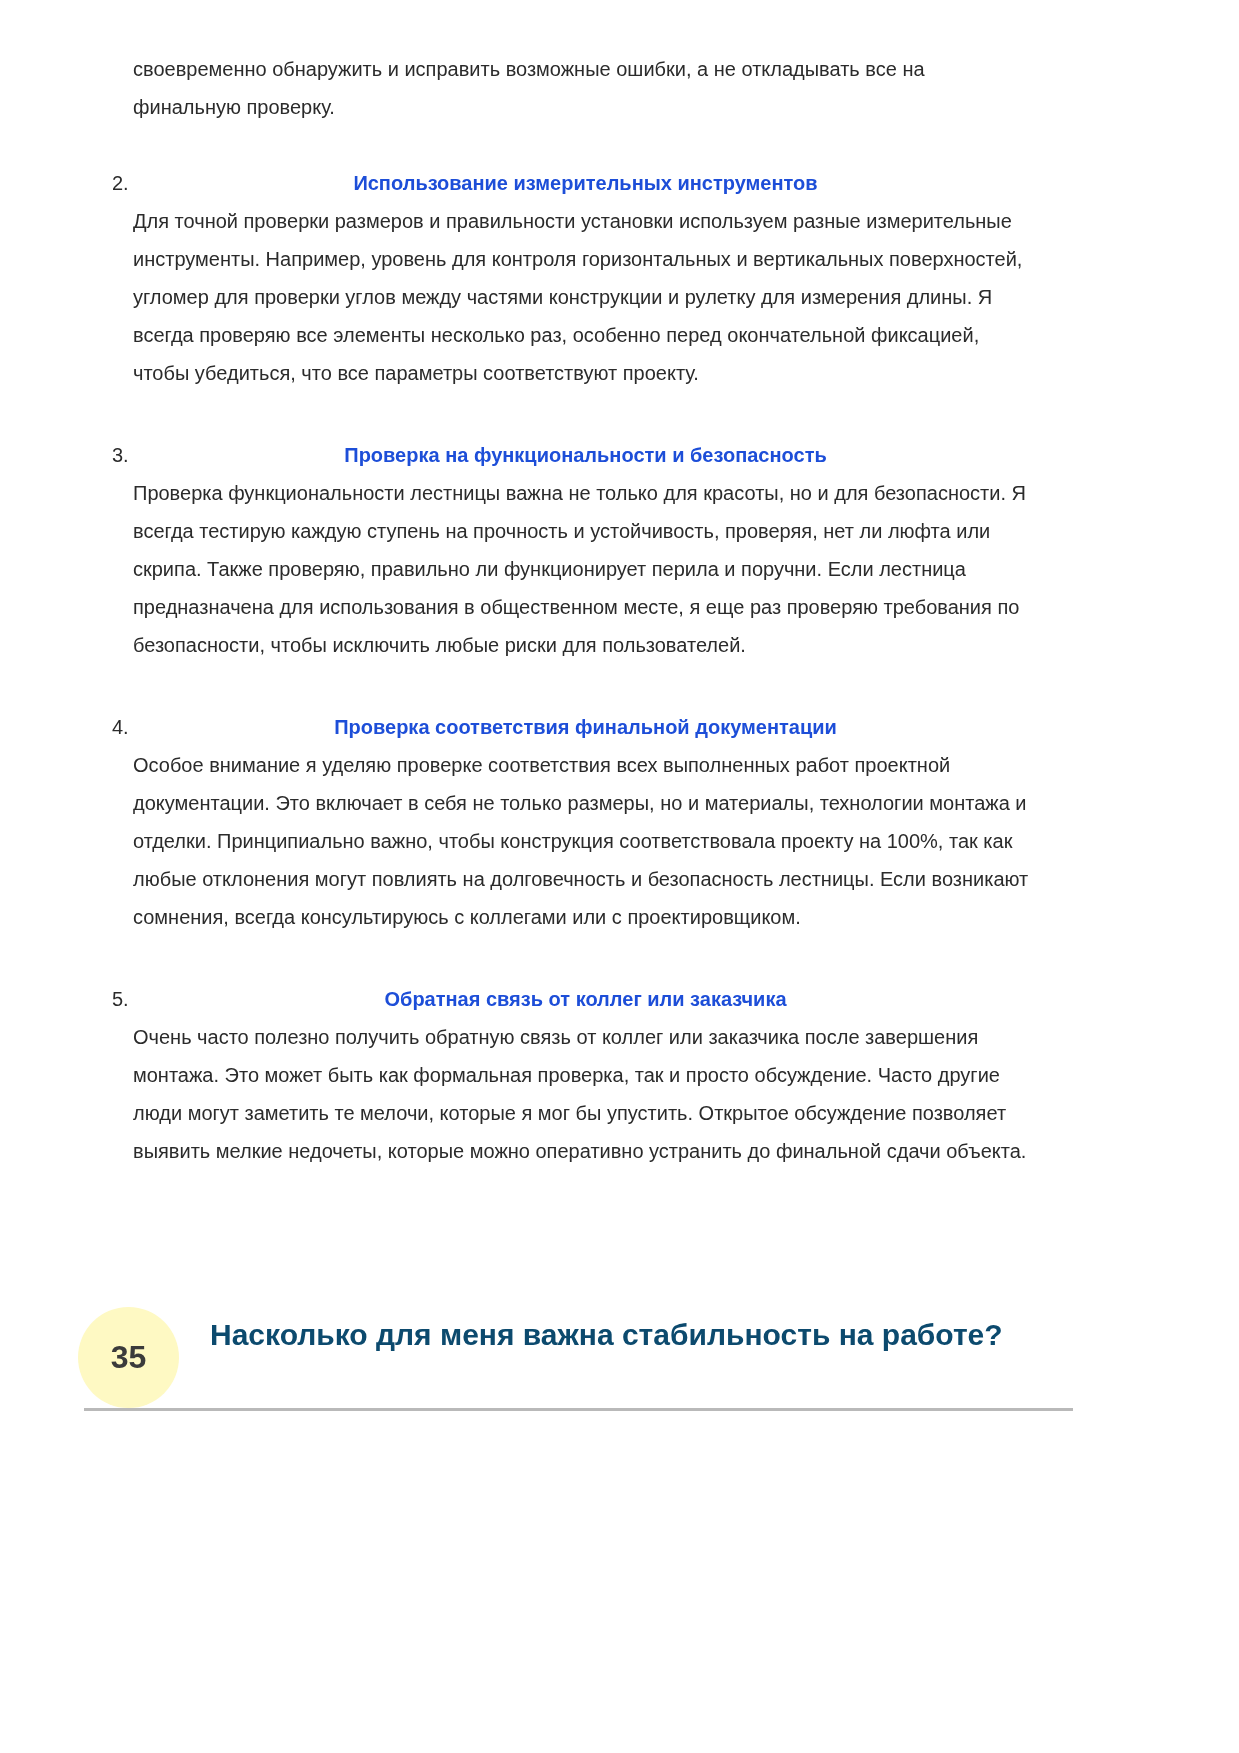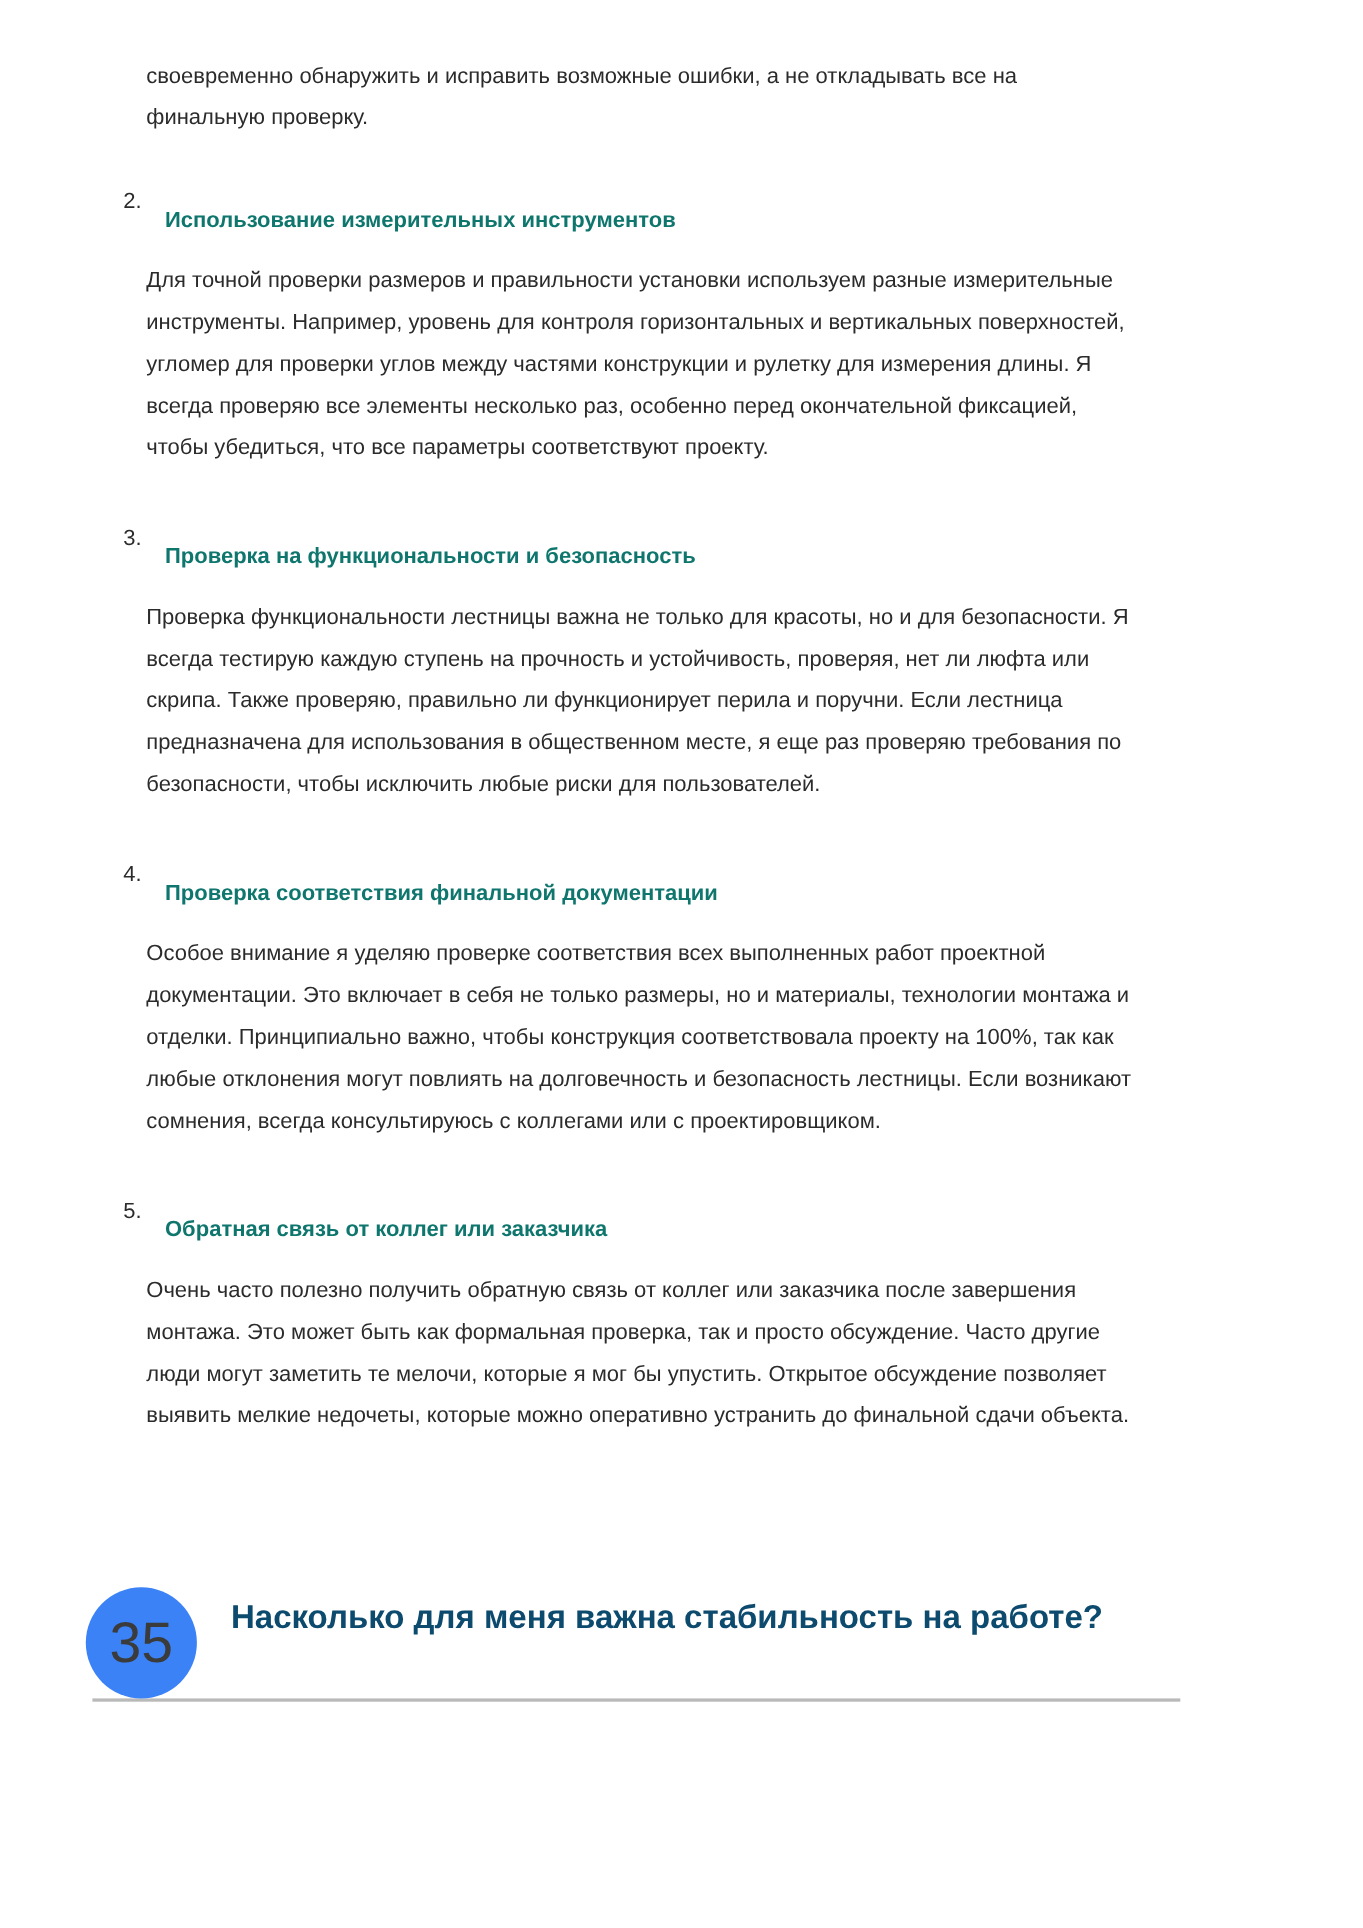--- a/index.html
+++ b/index.html
@@ -23,34 +23,34 @@
 
   .qlist { margin: 0 0 0 112px; padding: 0; list-style: none; }
   .qitem {
     display: flex;
     margin: 0 0 44px 0;
     font-size: 20px;
     line-height: 38px;
   }
   .qnum { width: 21px; flex: none; }
   .qitem-content { width: 905px; }
-  .qtitle { margin: 17px; font-weight: bold; color: #0f766e; }
+  .qtitle { margin: 0; font-weight: bold; color: #1d4ed8; text-align: center; }
   .qtext  { margin: 0; }
 
   .question-row {
     display: flex;
     align-items: flex-start;
     margin: 137px 0 0 78px;
   }
   .badge {
     width: 101px; height: 101px;
     border-radius: 50%;
-    background: #3b82f6;
+    background: #fef9c3;
     display: flex; align-items: center; justify-content: center;
-    font-size: 52px; font-weight: normal; color: #3b3b3b;
+    font-size: 32px; font-weight: bold; color: #3b3b3b;
     flex: none;
   }
   .question-heading {
     margin: -3px 0 0 31px;
     width: 820px;
     font-size: 30px;
     font-weight: bold;
     line-height: 61px;
     color: #0c4a6e;
   }

